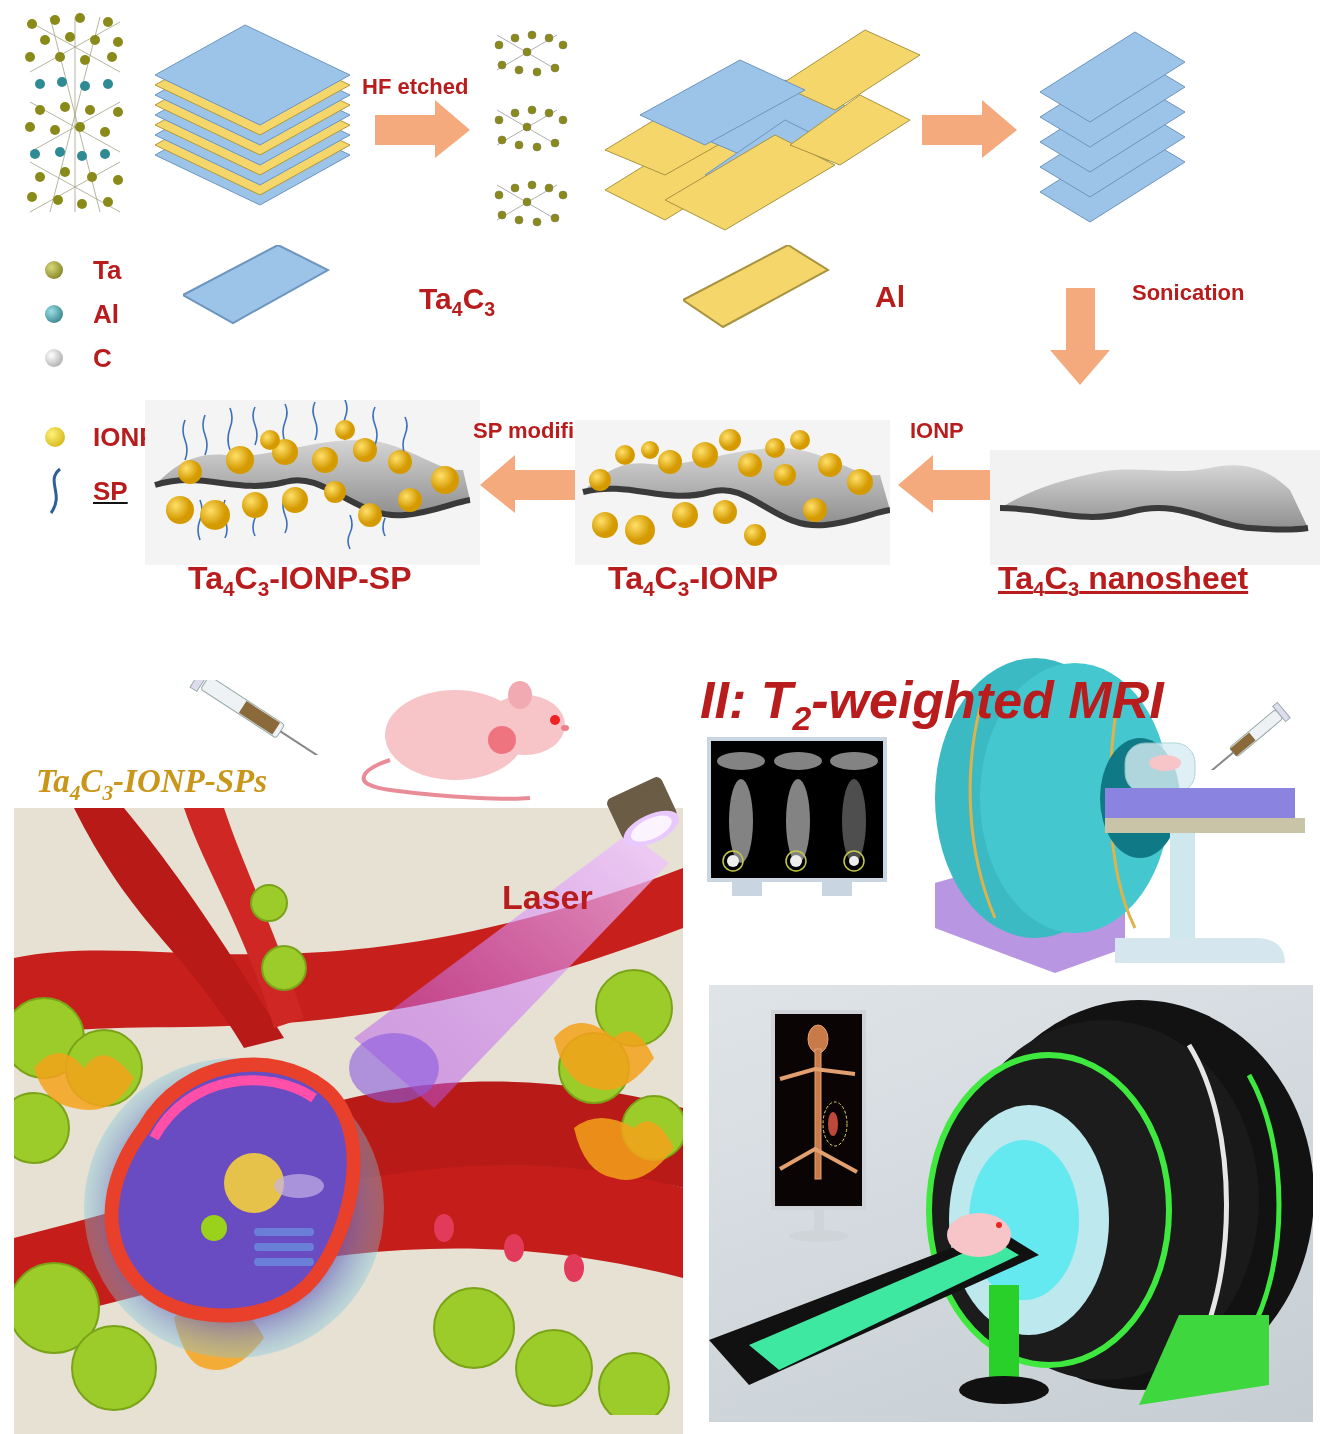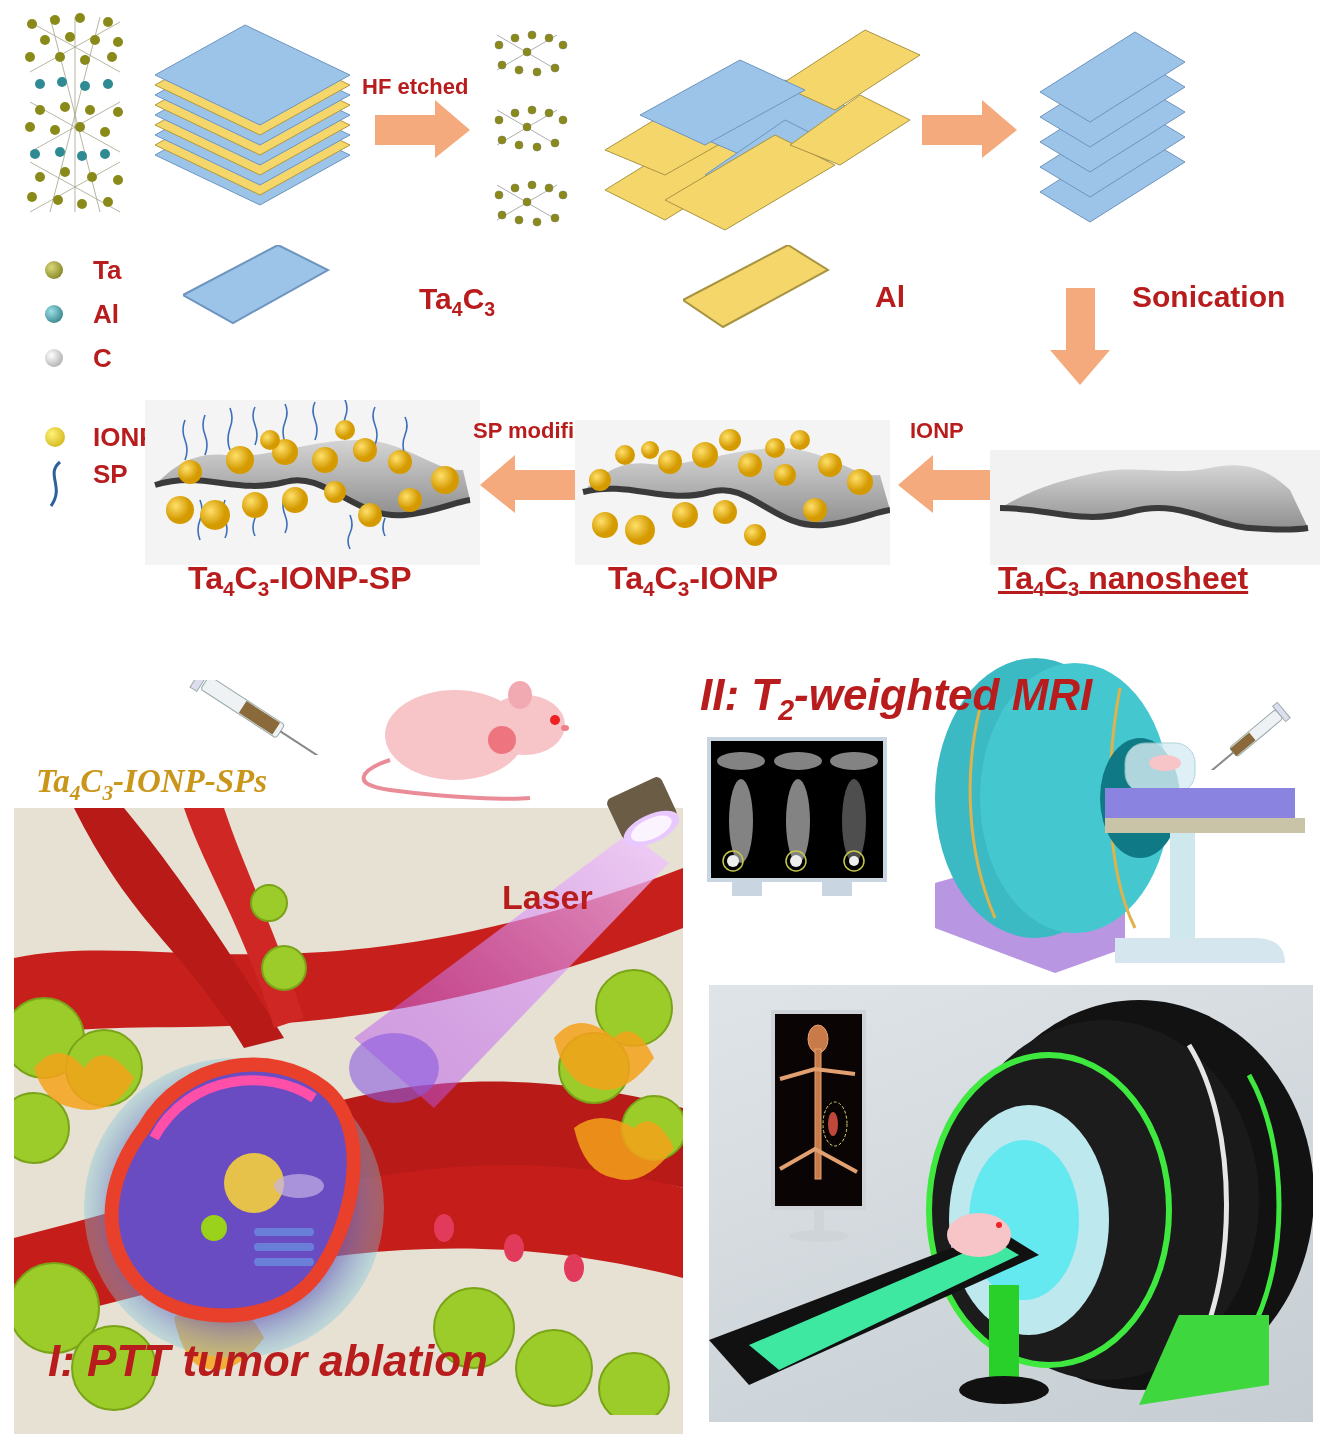--- a/index.html
+++ b/index.html
@@ -194,33 +194,33 @@
   <span>Ta</span><sub>4</sub><span>C</span><sub>3</sub>
 </div>
 
 <div class="abs" style="left:683px;top:245px;">
   <svg width="150" height="85">
       <polygon points="0,55 40,82 145,25 105,0" fill="#f5d66b" stroke="#a89440" stroke-width="2"></polygon>
     </svg>
 </div>
 <div class="abs lbl" style="left:875px;top:280px;font-size:30px;">Al</div>
 
-<div class="abs lbl" style="left:1132px;top:280px;font-size:30px;">Sonication</div>
+<div class="abs lbl" style="left:1132px;top:280px;font-size:22px;">Sonication</div>
 <div class="abs" style="left:1048px;top:288px;">
   <svg width="65" height="100">
       <polygon points="18,0 47,0 47,62 62,62 32,97 2,62 18,62" fill="#f4aa7c"></polygon>
     </svg>
 </div>
 
 <div class="abs" style="left:45px;top:415px;">
   <div style="display:flex;align-items:center;height:44px;">
     <span style="width:20px;height:20px;border-radius:50%;background:radial-gradient(circle at 35% 35%,#fff27a,#c8a800);display:inline-block;"></span>
     <span class="lbl" style="margin-left:28px;font-size:26px;">IONP</span>
   </div>
-  <div style="display:flex;height:64px;">
+  <div style="display:flex;align-items:center;height:64px;text-decoration:underline;">
     <span style="display:inline-block;">
       <svg width="20" height="50">
           <path d="M15,3 C0,15 20,28 6,47" stroke="#2e5f9a" stroke-width="3" fill="none"></path>
         </svg>
     </span>
     <span class="lbl" style="margin-left:28px;font-size:26px;">SP</span>
   </div>
 </div>
 
 <div class="abs" style="left:145px;top:400px;">
@@ -411,34 +411,33 @@
         <rect x="240" y="435" width="60" height="8" rx="4"></rect>
         <rect x="240" y="450" width="60" height="8" rx="4"></rect>
       </g>
     <g fill="#e23a5a">
         <ellipse cx="430" cy="420" rx="10" ry="14"></ellipse>
         <ellipse cx="500" cy="440" rx="10" ry="14"></ellipse>
         <ellipse cx="560" cy="460" rx="10" ry="14"></ellipse>
       </g>
   </svg>
   <div class="abs lbl" style="left:488px;top:70px;font-size:34px;">Laser</div>
-  <div class="abs lbl ital" style="left:34px;top:528px;font-size:44px;">I: PTT tumor ablation</div>
 </div>
 
 <div class="abs" style="left:600px;top:770px;">
   <svg width="90" height="90">
     <g transform="rotate(-25 45 45)">
       <rect x="15" y="15" width="60" height="45" rx="6" fill="#6b5d45"></rect>
       <ellipse cx="45" cy="60" rx="30" ry="14" fill="#e8c8ff"></ellipse>
       <ellipse cx="45" cy="60" rx="22" ry="10" fill="#ffffff" opacity="0.8"></ellipse>
     </g>
   </svg>
 </div>
 
-<div class="abs lbl ital" style="left:700px;top:670px;font-size:44px;z-index:3;">
+<div class="abs lbl ital" style="left:700px;top:670px;font-size:52px;z-index:3;">
   <span>II: T</span><sub>2</sub><span>-weighted MRI</span>
 </div>
 <div class="abs" style="left:707px;top:737px;width:180px;height:170px;">
   <div style="position:absolute;left:0;top:0;width:180px;height:145px;background:#000;border:4px solid #c9d6e2;box-sizing:border-box;">
     <svg width="172" height="137">
       <g fill="#9a9a9a" opacity="0.85">
         <ellipse cx="30" cy="20" rx="24" ry="9"></ellipse>
           <ellipse cx="87" cy="20" rx="24" ry="9"></ellipse>
           <ellipse cx="143" cy="20" rx="24" ry="9"></ellipse>
         <ellipse cx="30" cy="80" rx="12" ry="42"></ellipse>

